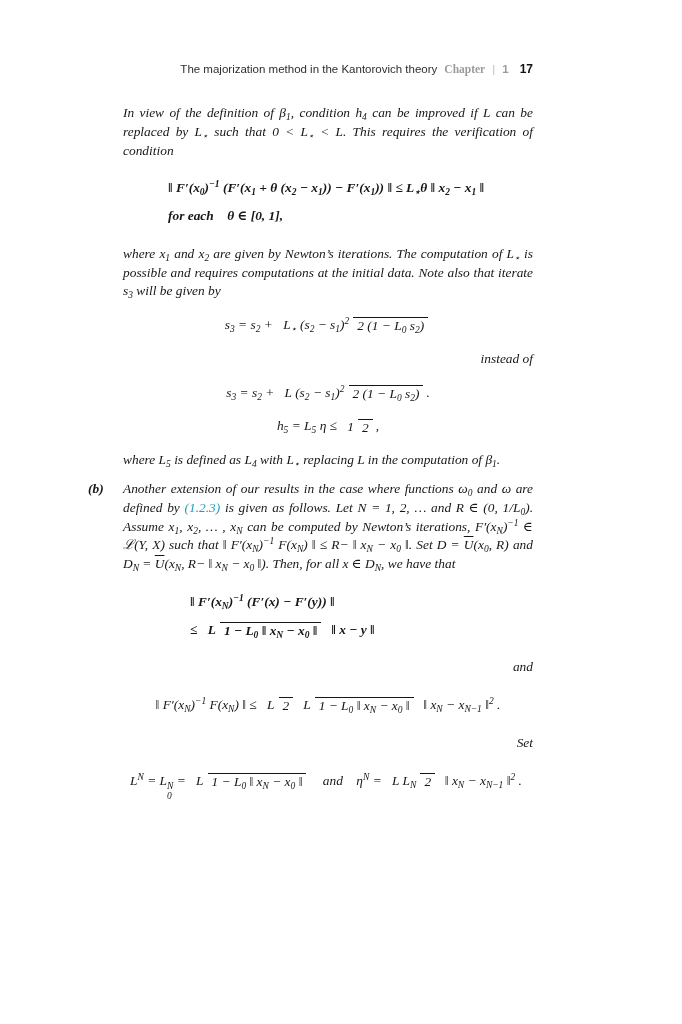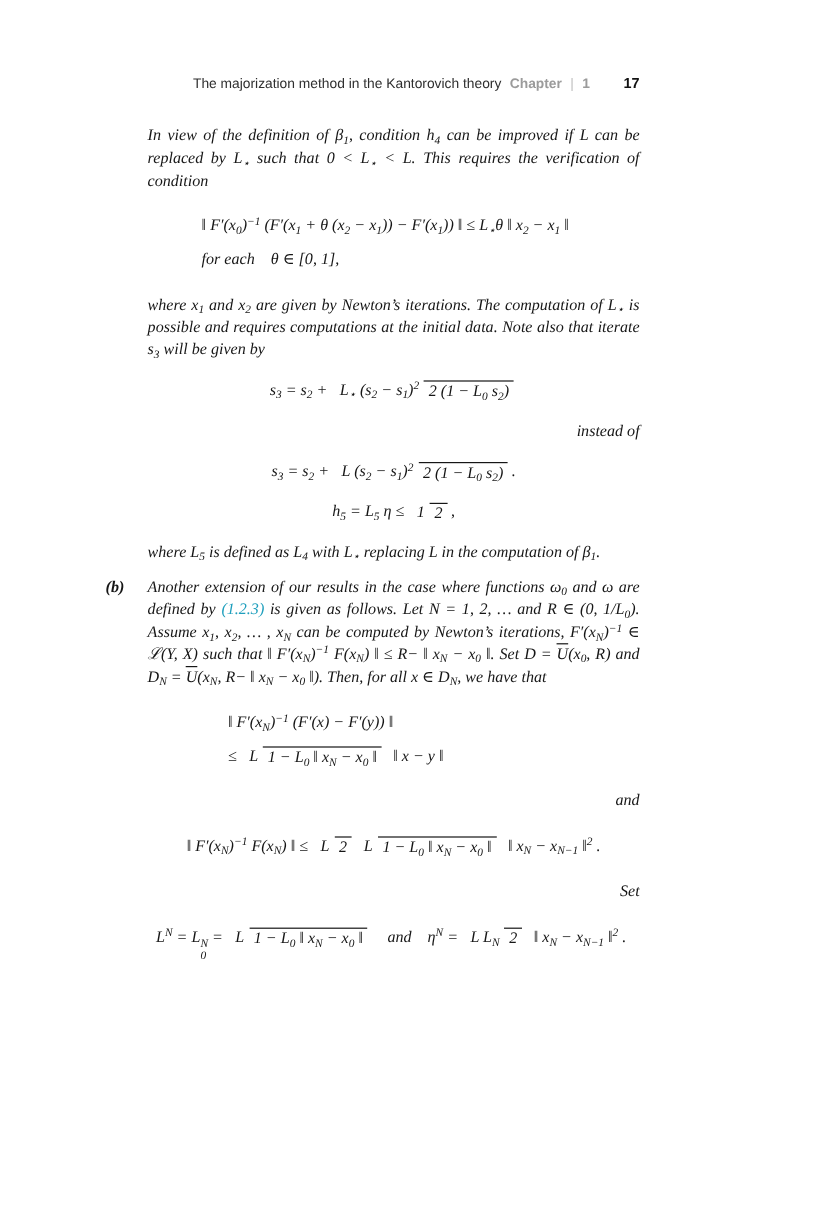--- a/index.html
+++ b/index.html
@@ -23,24 +23,24 @@
   }
   
   .page-header{
     display:flex;justify-content:flex-end;align-items:baseline;
     font-family:"Liberation Sans","DejaVu Sans",sans-serif;
     font-size:11.5px;
     margin-bottom:28px;
     white-space:nowrap;
   }
   .running-title{color:#2e2e2e;}
-  .chapter-label{color:var(--hdr-gray);font-weight:bold;margin-left:7px;}
+  .chapter-label{color:var(--hdr-gray);font-weight:bold;margin-left:7px;font-family:Liberation Serif, serif;}
   .chapter-sep{color:var(--hdr-sep);margin-left:7px;}
   .chapter-num{color:var(--hdr-gray);font-weight:bold;margin-left:7px;}
-  .page-num{color:#121212;font-weight:bold;margin-left:28px;font-size:12px;}
+  .page-num{color:#121212;font-weight:bold;margin-left:11px;font-size:12px;}
   
   .body-col{font-style:italic;line-height:1.4;}
   .para{
     padding-left:35px;
     text-align:justify;
     margin:10px 0;
   }
   .para.short{text-align:right;}
   .list-item{
     display:flex;
@@ -58,21 +58,21 @@
   .eq{
     margin:15px 0;
     padding-left:35px;
     white-space:nowrap;
     line-height:1.4;
   }
   .eq-center{text-align:center;}
   .eq-left1{padding-left:80px;}
   .eq-left2{padding-left:102px;}
   .eq-left3{padding-left:42px;}
-  .eq-line{display:block;}
+  .eq-line{display:block;font-weight:bold;}
   .eq-line + .eq-line{margin-top:9px;}
   .eq-gap-lg{margin-top:19px;margin-bottom:19px;}
   
   .msub{font-size:71%;vertical-align:-0.32em;line-height:0;}
   .msup{font-size:71%;vertical-align:0.5em;line-height:0;}
   .mfrac{
     display:inline-flex;flex-direction:row;
     vertical-align:middle;
     text-align:center;
     margin:0 3px;

